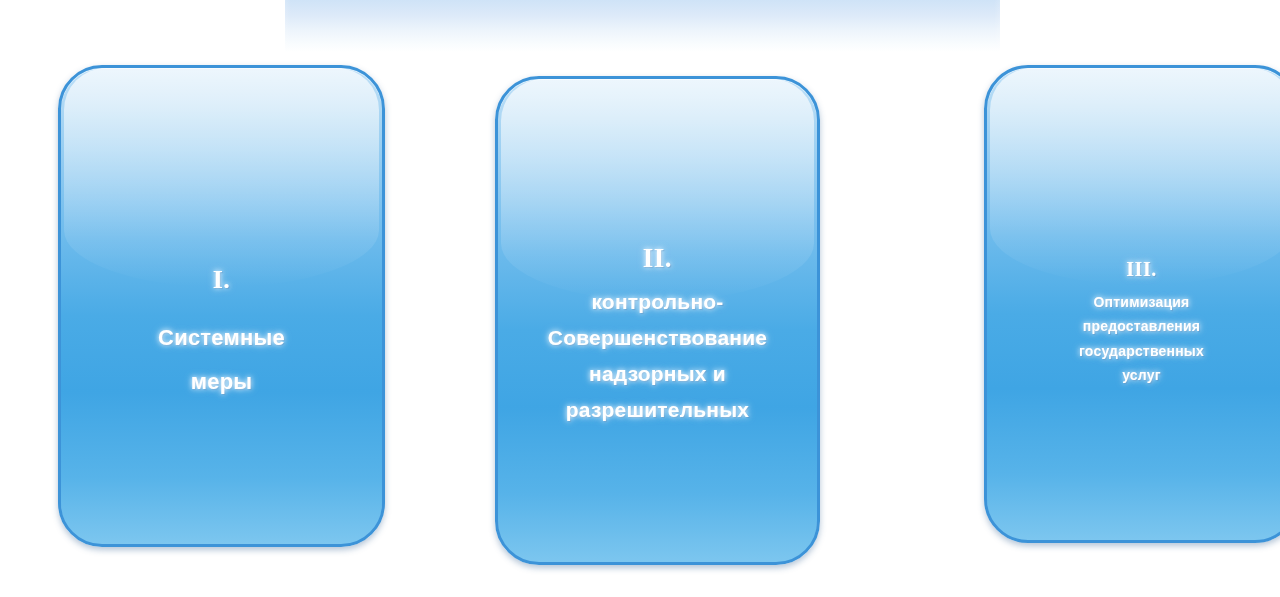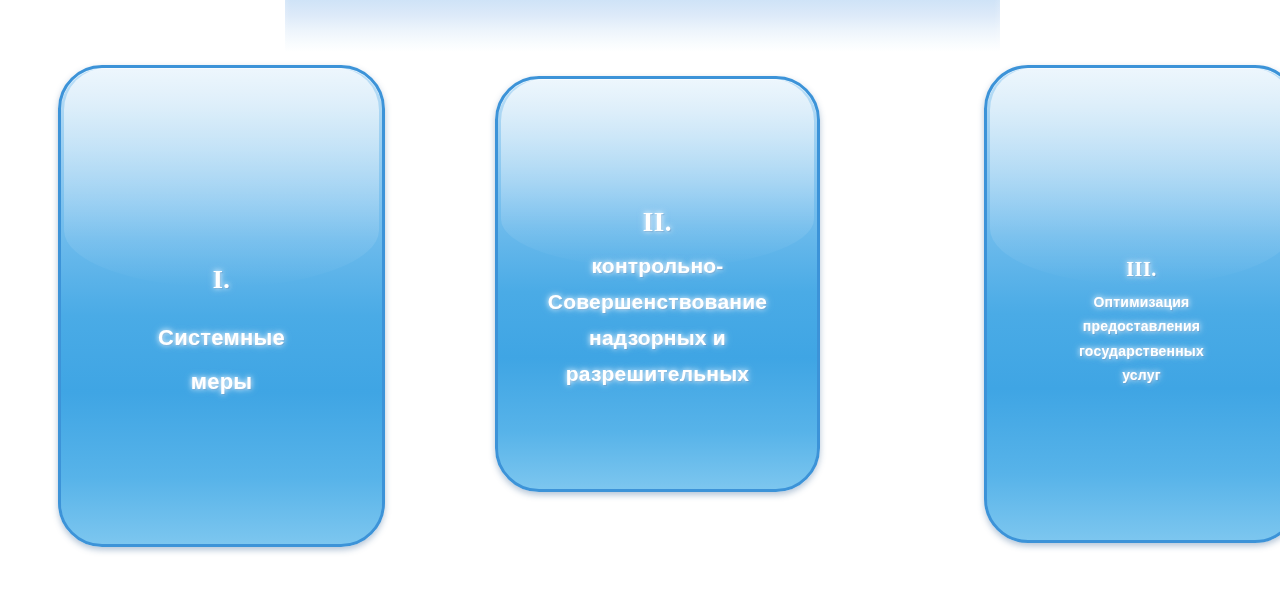--- a/index.html
+++ b/index.html
@@ -126,21 +126,21 @@
     font-weight: bold;
     font-size: 21.5px;
     line-height: 1.62;
     letter-spacing: 0.2px;
   }
   .card-title-line { display: block; white-space: nowrap; }
 
   
   #card-1 { left: 58px;  top: 65px; width: 327px; height: 482px; }
   #card-1 .card-body { padding-top: 56px; }
-  #card-2 { left: 495px; top: 76px; width: 325px; height: 416px; }
+  #card-2 { left: 495px; top: 76px; width: 325px; height: 489px; }
   #card-2 .card-body { padding-top: 30px; }
   #card-3 { left: 984px; top: 65px; width: 315px; height: 478px; }
   #card-3 .card-body { padding-top: 36px; }
 
   #card-1 .card-numeral { font-size: 26px; margin-bottom: 20px; }
   #card-1 .card-title   { font-size: 22px; line-height: 2.0; }
 
   #card-2 .card-numeral { font-size: 27px; margin-bottom: 8px; }
   #card-2 .card-title   { font-size: 21px; line-height: 1.72; }
 

